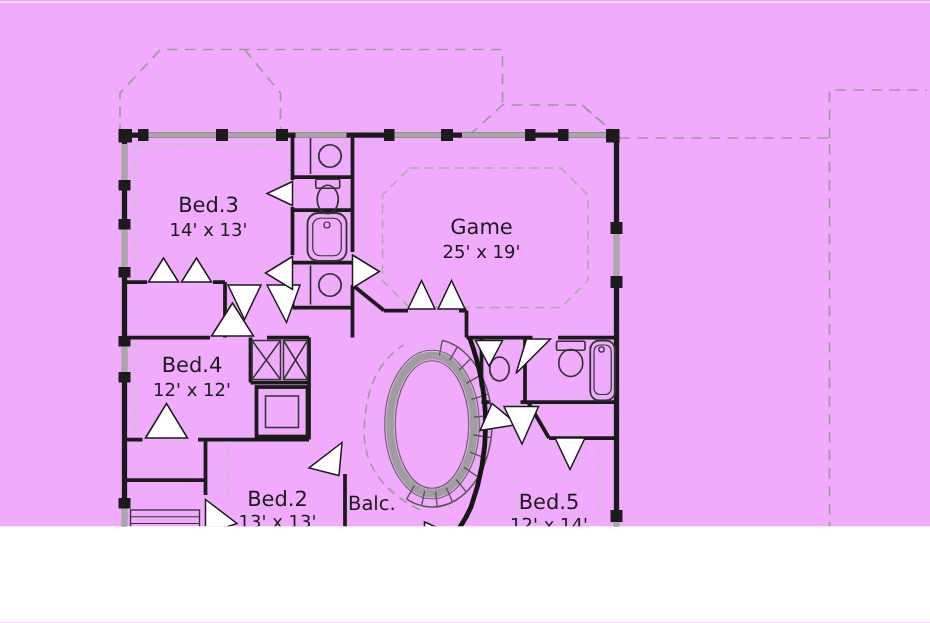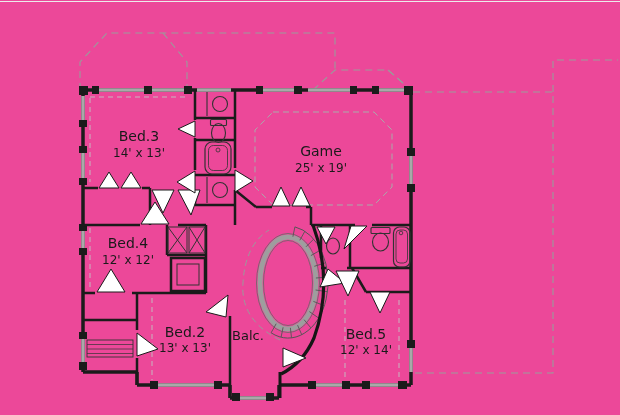--- a/index.html
+++ b/index.html
@@ -1,16 +1,16 @@
 <!DOCTYPE html>
 <html><head>
 <meta charset="utf-8">
 <style>
   html,body{margin:0;padding:0;background:#fff;}
-  .canvas{position:relative;width:620px;height:415px;background:#ec4899;overflow:hidden;}
+  .canvas{position:relative;width:620px;height:351px;background:#f0abfc;overflow:hidden;}
   svg{display:block;}
   text{font-family:"DejaVu Sans","Liberation Sans",sans-serif;fill:#1a1a1a;}
   .room-name{font-size:14px;}
   .room-dims{font-size:12px;}
   .balc-name{font-size:13px;}
 </style>
 </head>
 <body>
 
 <div class="canvas">

